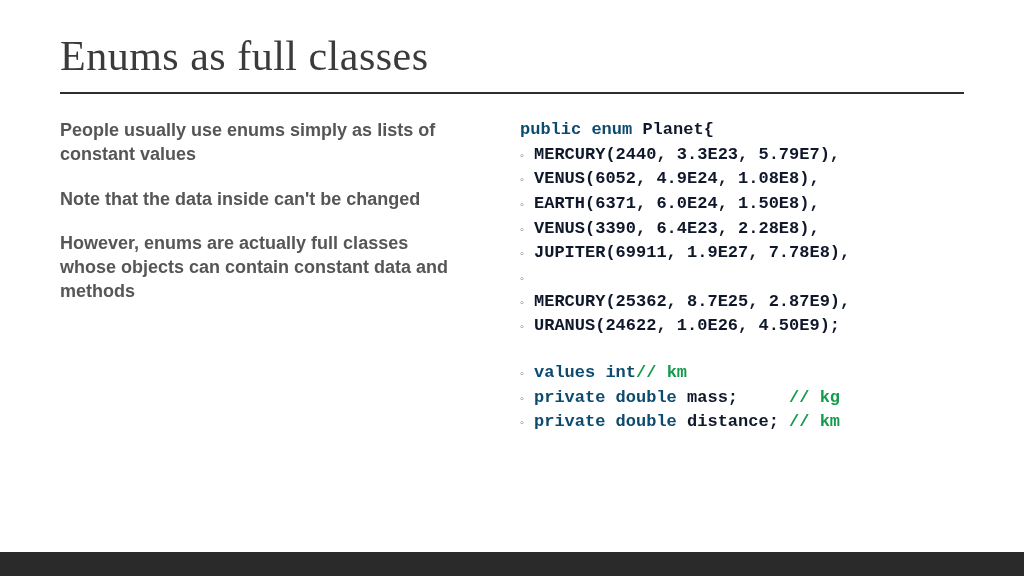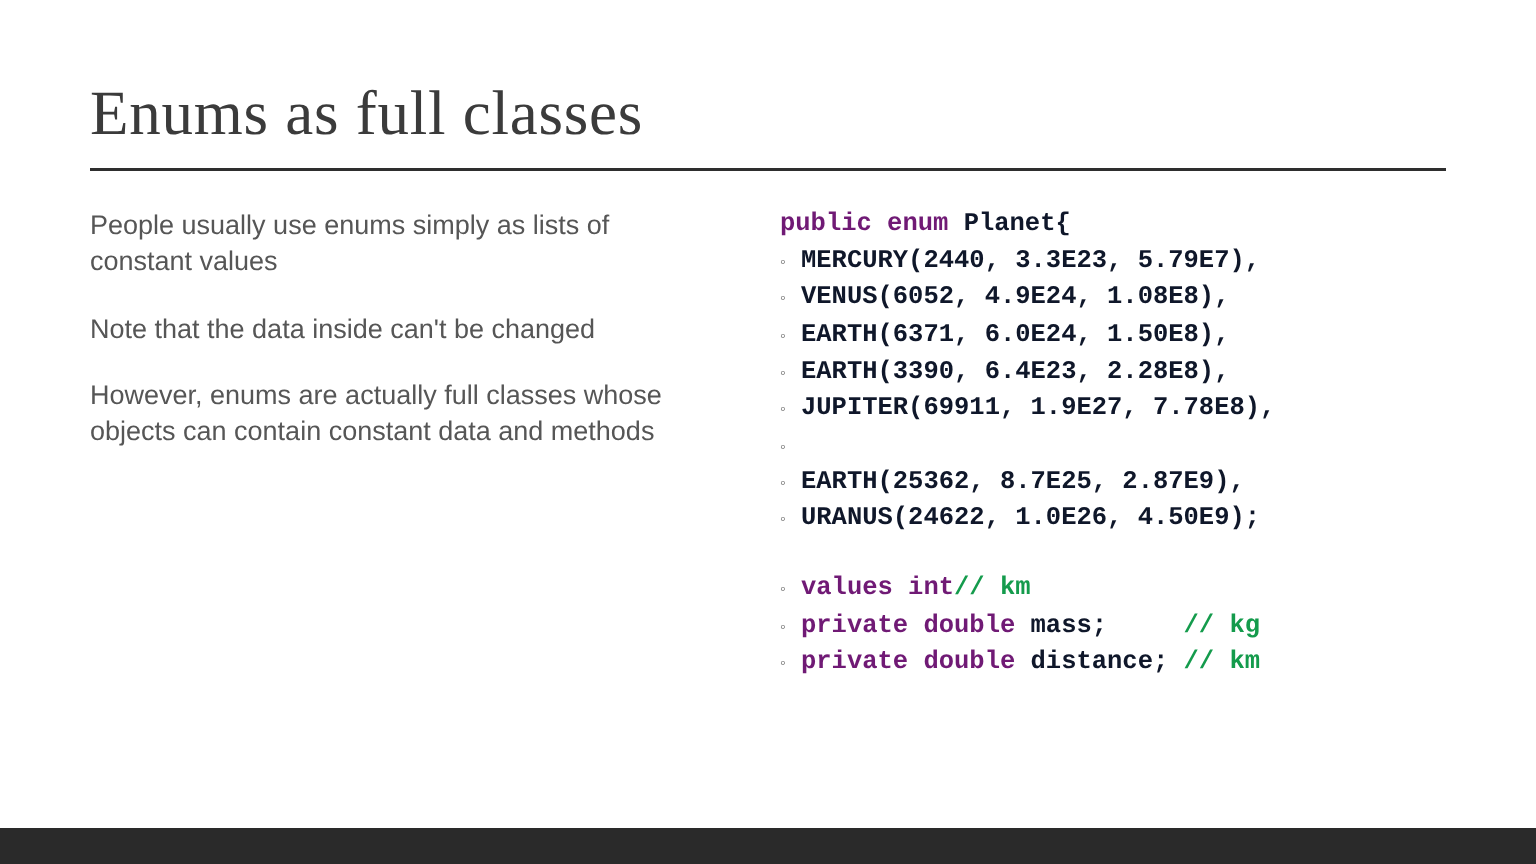--- a/index.html
+++ b/index.html
@@ -10,21 +10,21 @@
     background: #ffffff;
     font-family: "Segoe UI", "Helvetica Neue", Arial, sans-serif;
     color: #3f3f3f;
     overflow: hidden;
   }
   .slide {
     position: relative;
     width: 1024px;
     height: 576px;
     box-sizing: border-box;
-    padding: 52px 60px 0 60px;
+    padding: 32px 60px 0 60px;
   }
   .title {
     font-family: "Georgia", "Times New Roman", serif;
     font-weight: 400;
     font-size: 42px;
     color: #3b3b3b;
     margin: 0 0 12px 0;
     letter-spacing: 0.5px;
   }
   .rule {
@@ -37,21 +37,21 @@
     gap: 60px;
   }
   .left {
     flex: 0 0 400px;
   }
   .left p {
     font-size: 18px;
     line-height: 1.35;
     color: #565656;
     margin: 0 0 20px 0;
-    font-weight: 400;
+    font-weight: 700;
   }
   .right {
     flex: 1;
     font-family: "Courier New", monospace;
     font-size: 17px;
     font-weight: bold;
     line-height: 1.45;
     color: #2a2a2a;
   }
   .code-line {
@@ -61,21 +61,21 @@
   .bullet {
     display: inline-block;
     width: 14px;
     text-align: left;
     font-family: "Segoe UI", Arial, sans-serif;
     font-weight: normal;
     color: #6b6b6b;
     font-size: 11px;
     line-height: 24px;
   }
-  .kw   { color: #701a75; }     
+  .kw   { color: #0c4a6e; }     
   .cm   { color: #149b4c; text-align: right; }     
   .id   { color: #0f172a; }     
   .bottom-bar {
     position: absolute;
     left: 0; right: 0; bottom: 0;
     height: 24px;
     background: #2a2a2a;
   }
 </style>
 </head>
@@ -110,32 +110,32 @@
       <div class="code-line">
           <span class="bullet">◦</span>
           <span class="id">VENUS(6052, 4.9E24, 1.08E8),</span>
         </div>
       <div class="code-line">
           <span class="bullet">◦</span>
           <span class="id">EARTH(6371, 6.0E24, 1.50E8),</span>
         </div>
       <div class="code-line">
           <span class="bullet">◦</span>
-          <span class="id">EARTH(3390, 6.4E23, 2.28E8),</span>
+          <span class="id">VENUS(3390, 6.4E23, 2.28E8),</span>
         </div>
       <div class="code-line">
           <span class="bullet">◦</span>
           <span class="id">JUPITER(69911, 1.9E27, 7.78E8),</span>
         </div>
       <div class="code-line">
           <span class="bullet">◦</span>
         </div>
       <div class="code-line">
           <span class="bullet">◦</span>
-          <span class="id">EARTH(25362, 8.7E25, 2.87E9),</span>
+          <span class="id">MERCURY(25362, 8.7E25, 2.87E9),</span>
         </div>
       <div class="code-line">
           <span class="bullet">◦</span>
           <span class="id">URANUS(24622, 1.0E26, 4.50E9);</span>
         </div>
 
       <div class="code-line" style="height:22px;"></div>
 
       <div class="code-line">
         <span class="bullet">◦</span>

